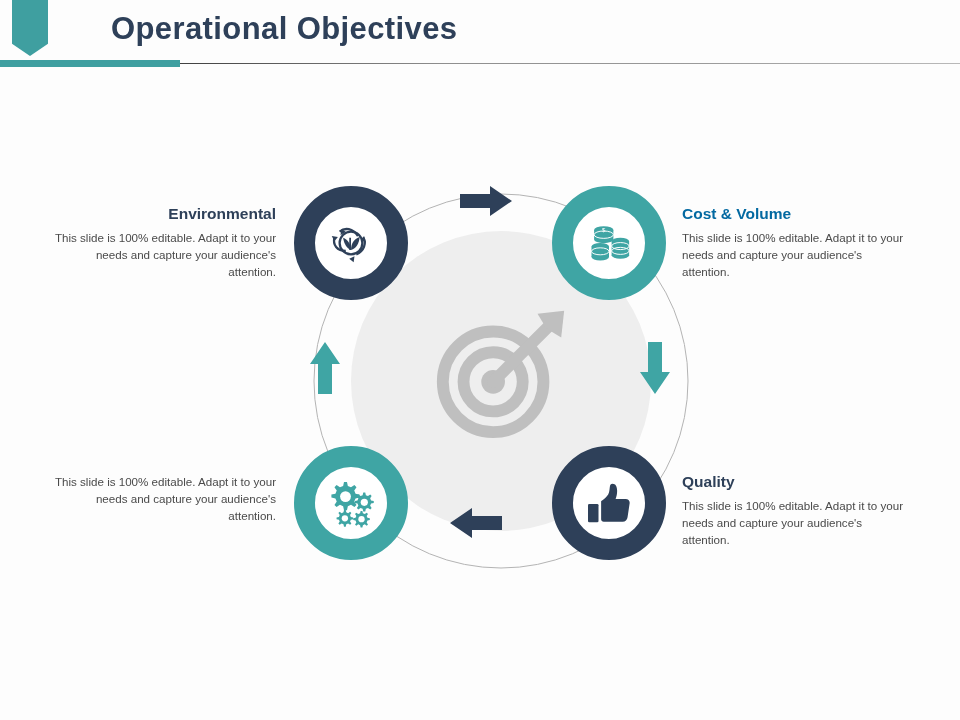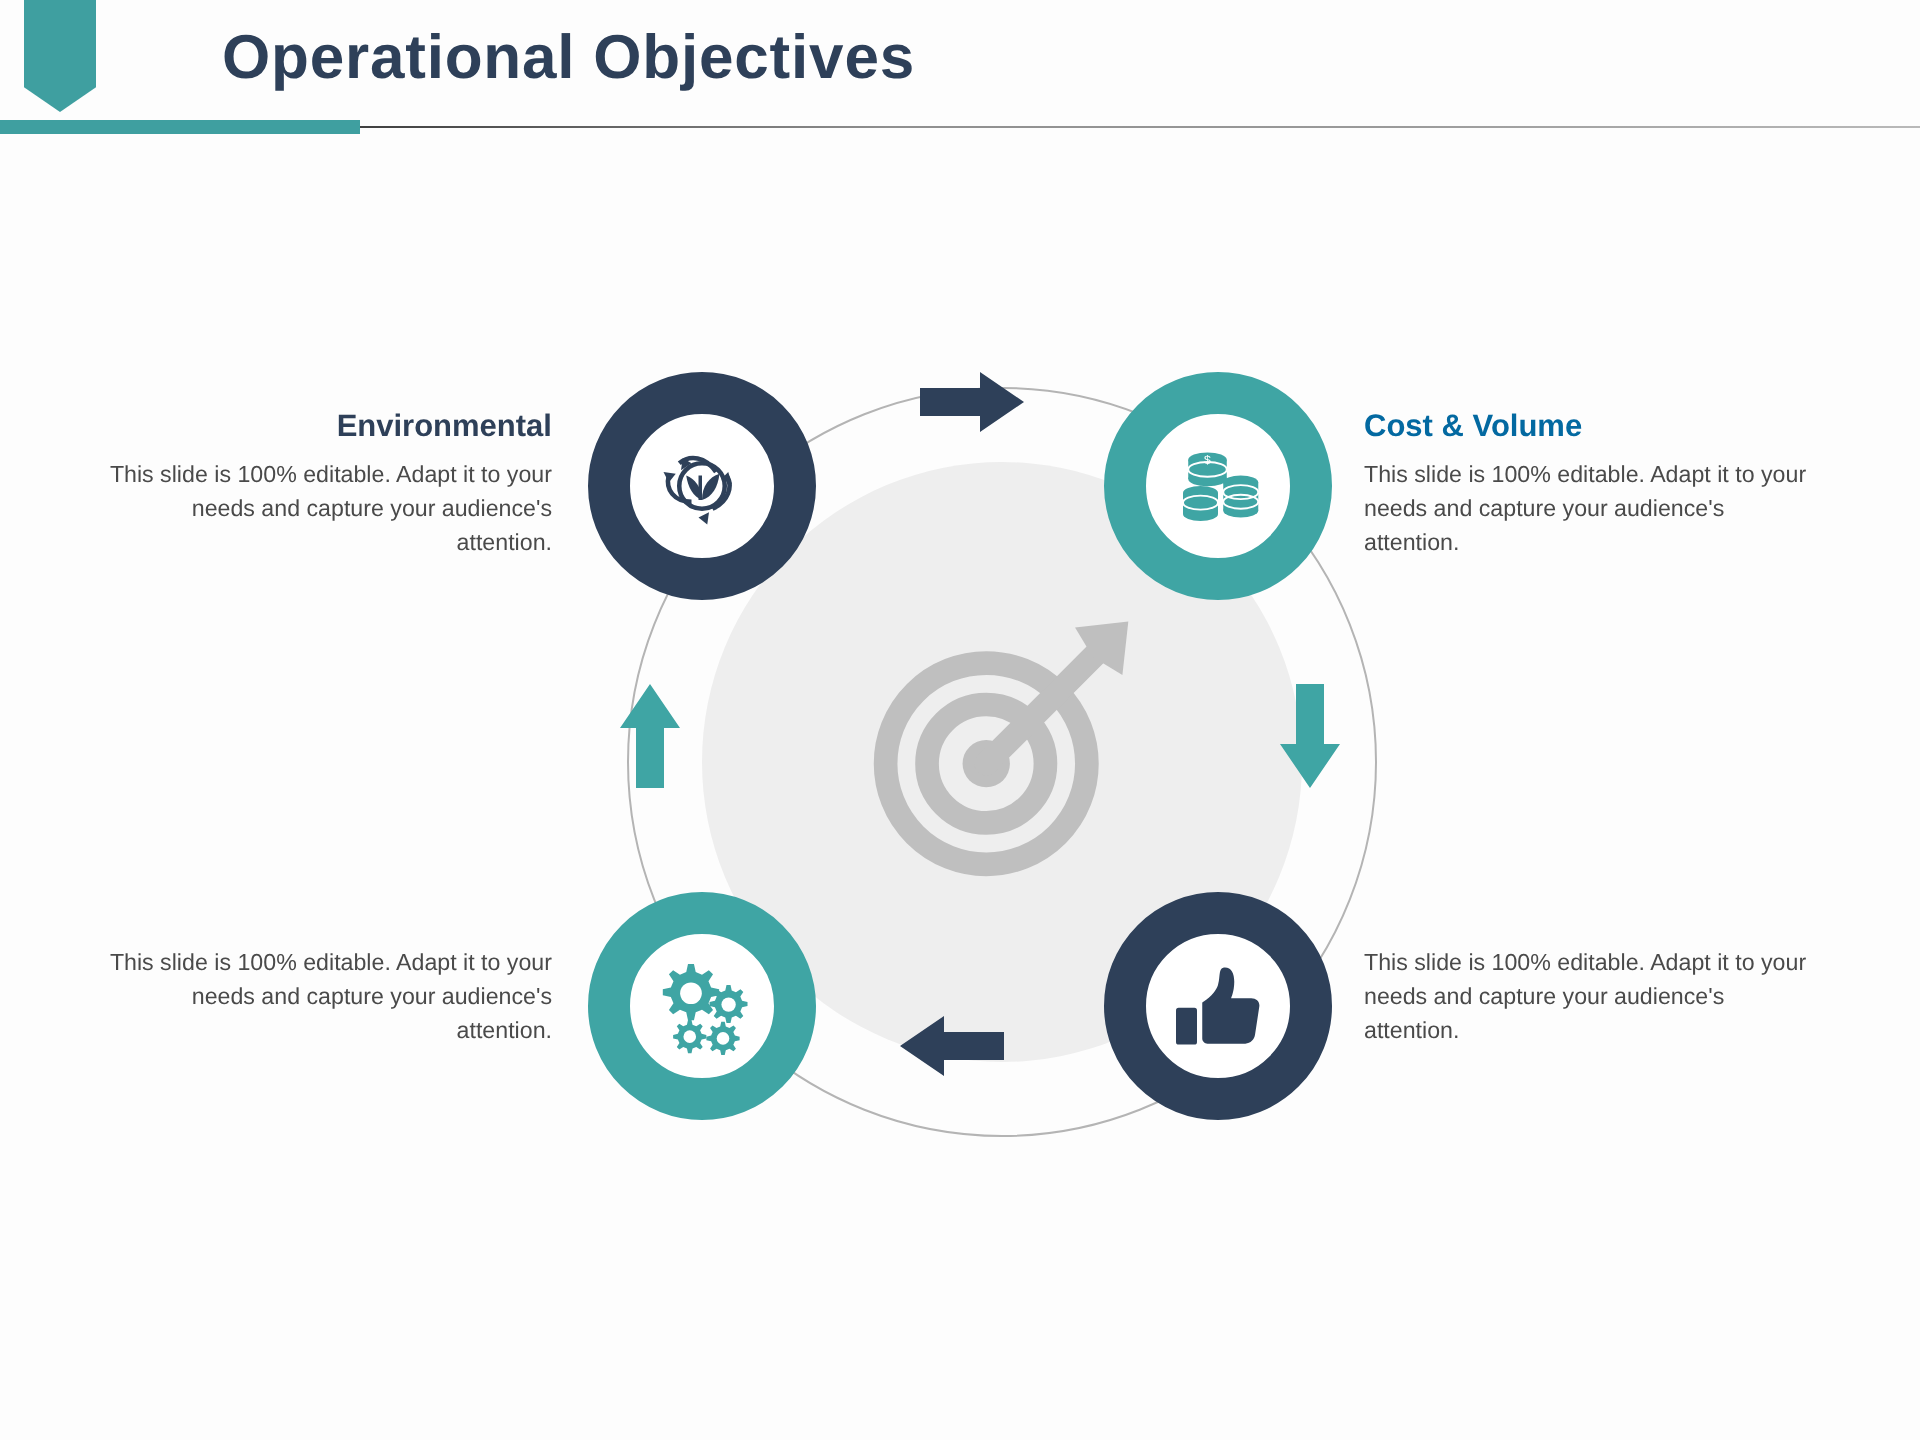--- a/index.html
+++ b/index.html
@@ -264,16 +264,17 @@
   <div class="text-block t-cost align-left">
     <p class="tb-title c-teal">Cost &amp; Volume</p>
     <p class="tb-body">This slide is 100% editable. Adapt it to your needs and capture your audience's attention.</p>
   </div>
 
   <div class="text-block t-eff align-right">
     <p class="tb-body">This slide is 100% editable. Adapt it to your needs and capture your audience's attention.</p>
   </div>
 
   <div class="text-block t-qual align-left">
+    <p class="tb-title c-navy">Quality</p>
     <p class="tb-body">This slide is 100% editable. Adapt it to your needs and capture your audience's attention.</p>
   </div>
 
 </div>
 
 </body></html>

